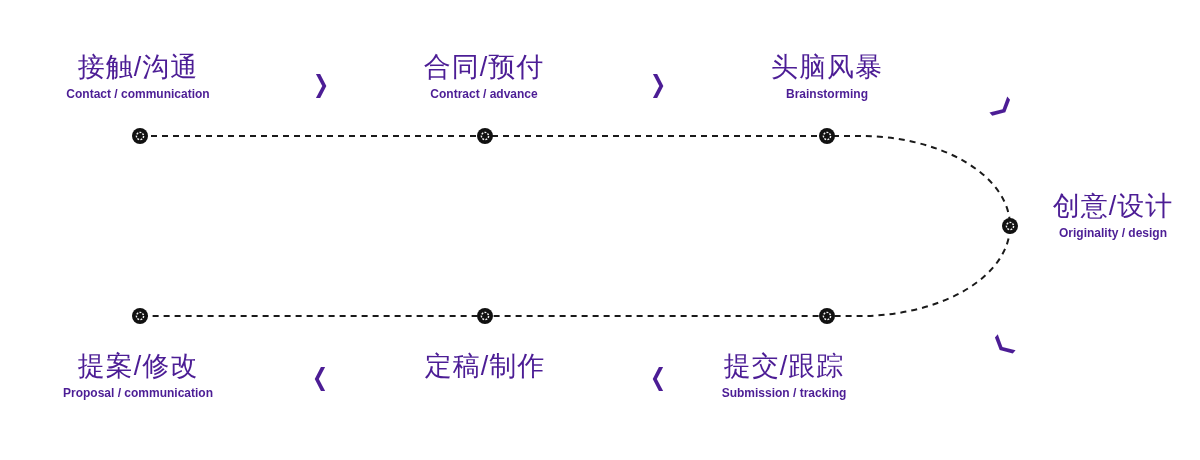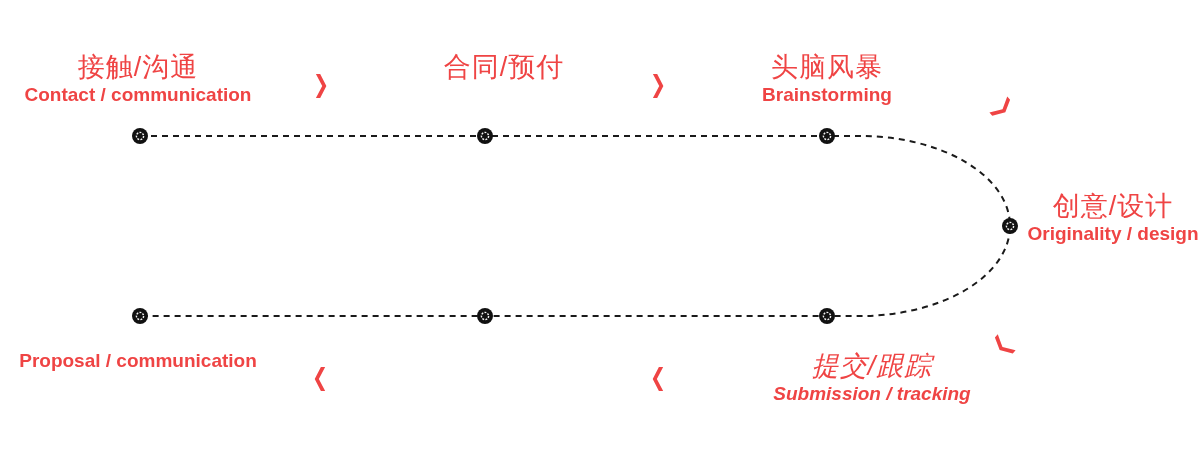--- a/index.html
+++ b/index.html
@@ -3,41 +3,41 @@
 <meta charset="utf-8">
 <style>
   html, body { margin: 0; padding: 0; background: #ffffff; }
   .canvas {
     position: relative;
     width: 1200px;
     height: 460px;
     background: #ffffff;
     overflow: hidden;
     font-family: "Liberation Sans", "DejaVu Sans", sans-serif;
-    color: #ef4444;
+    color: #4c1d95;
   }
   .path-layer {
     position: absolute;
     left: 0; top: 0;
     width: 1200px; height: 460px;
   }
   .step {
     position: absolute;
     transform: translateX(-50%);
     text-align: center;
     white-space: nowrap;
   }
   .step .zh {
     font-size: 27px;
     font-weight: 500;
     line-height: 33px;
     letter-spacing: 1px;
   }
   .step .en {
-    font-size: 19px;
+    font-size: 12px;
     font-weight: 700;
     line-height: 21px;
   }
   .chev {
     position: absolute;
     font-size: 24px;
     font-weight: 700;
     line-height: 1;
     transform: translate(-50%, -50%) scaleX(0.8);
   }
@@ -80,43 +80,46 @@
       <circle cx="140" cy="316" r="8" fill="#111111"></circle>
       <circle cx="140" cy="316" r="3.6" fill="none" stroke="#f5f5f5" stroke-width="1.4" stroke-dasharray="1.9 1.3"></circle>
     </g>
   </svg>
 
   <div class="step" style="left:138px; top:51px;">
     <div class="zh">接触/沟通</div>
     <div class="en">Contact / communication</div>
   </div>
 
-  <div class="step" style="left:504px; top:51px;">
+  <div class="step" style="left:484px; top:51px;">
     <div class="zh">合同/预付</div>
+    <div class="en">Contract / advance</div>
   </div>
 
   <div class="step" style="left:1113px; top:190px;">
     <div class="zh">创意/设计</div>
     <div class="en">Originality / design</div>
   </div>
 
   <div class="step" style="left:827px; top:51px;">
     <div class="zh">头脑风暴</div>
     <div class="en">Brainstorming</div>
   </div>
 
-  <div class="step" style="left:872px; top:350px;font-style:italic;">
+  <div class="step" style="left:784px; top:350px;">
     <div class="zh">提交/跟踪</div>
     <div class="en">Submission / tracking</div>
   </div>
 
   <div class="step" style="left:485px; top:350px;">
+    <div class="zh">定稿/制作</div>
   </div>
 
   <div class="step" style="left:138px; top:350px;">
+    <div class="zh">提案/修改</div>
     <div class="en">Proposal / communication</div>
   </div>
 
   <span class="chev" style="left:321px; top:84px;">❯</span>
   <span class="chev" style="left:658px; top:84px;">❯</span>
 
   <span class="chev rot-cw" style="left:1003px; top:107px;">❯</span>
   <span class="chev rot-ccw" style="left:1002px; top:345px;">❮</span>
 
   <span class="chev" style="left:658px; top:377px;">❮</span>

